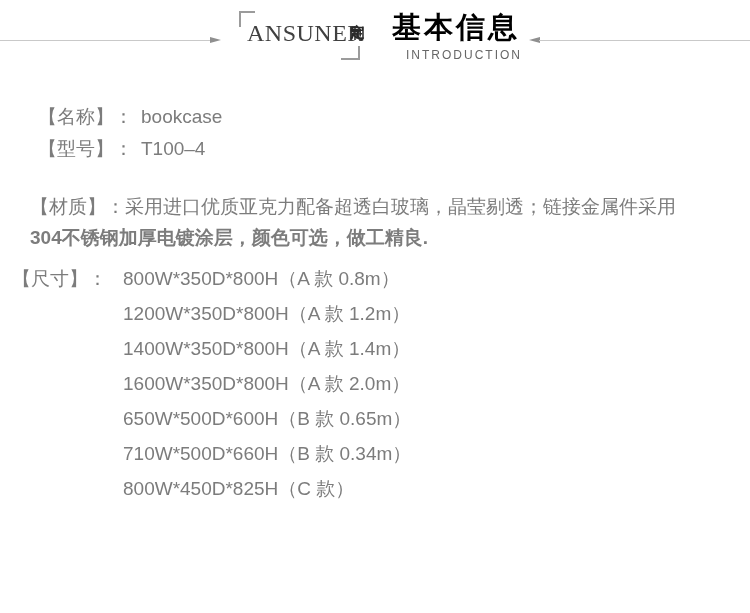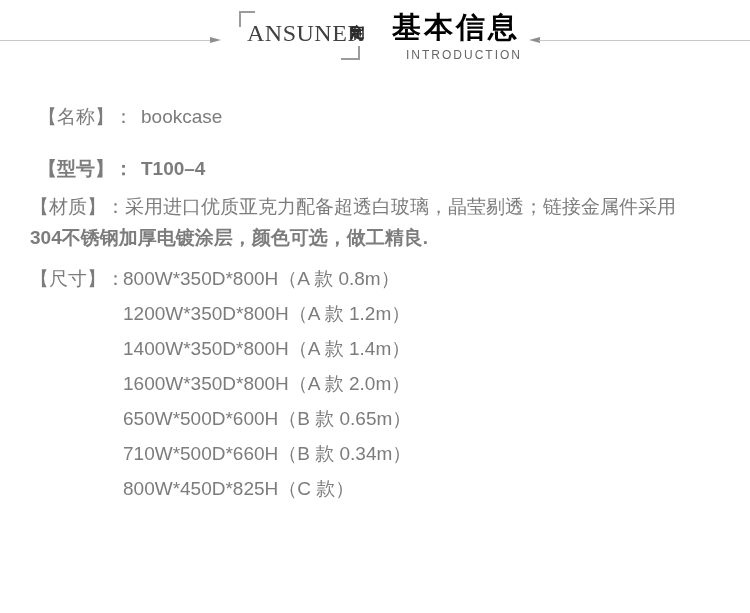--- a/index.html
+++ b/index.html
@@ -52,24 +52,24 @@
   }
   .page-subtitle {
     position: absolute; left: 394px; top: 48px;
     font-size: 12px; color: #666666; letter-spacing: 2px; white-space: nowrap; margin-left: 12px;
   }
 
   
   .body-text { color: #7c7c7c; font-size: 19px; line-height: 26px; white-space: nowrap; }
 
   .row-name     { position: absolute; left: 30px; top: 104px; }
-  .row-model    { position: absolute; left: 30px; top: 156px; font-weight: bold; }
+  .row-model    { position: absolute; left: 30px; top: 136px; }
   .material-l1  { position: absolute; left: 30px; top: 194px; }
   .material-l2  { position: absolute; left: 30px; top: 225px; font-weight: bold; }
-  .size-label   { position: absolute; left: 30px; top: 266px; }
+  .size-label   { position: absolute; left: 12px; top: 266px; }
   .size-list    { position: absolute; left: 123px; top: 266px; }
   .size-item    { height: 35px; line-height: 26px; }
 
   .inline-label, .inline-value { display: inline; margin-left: 8px; }
 </style>
 </head>
 <body>
 
 <div class="page">
 

